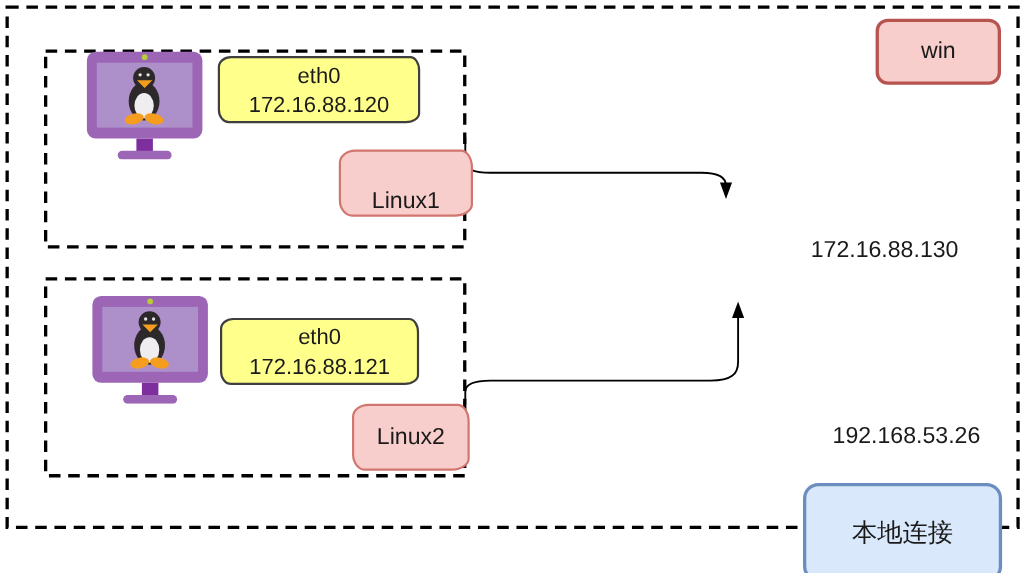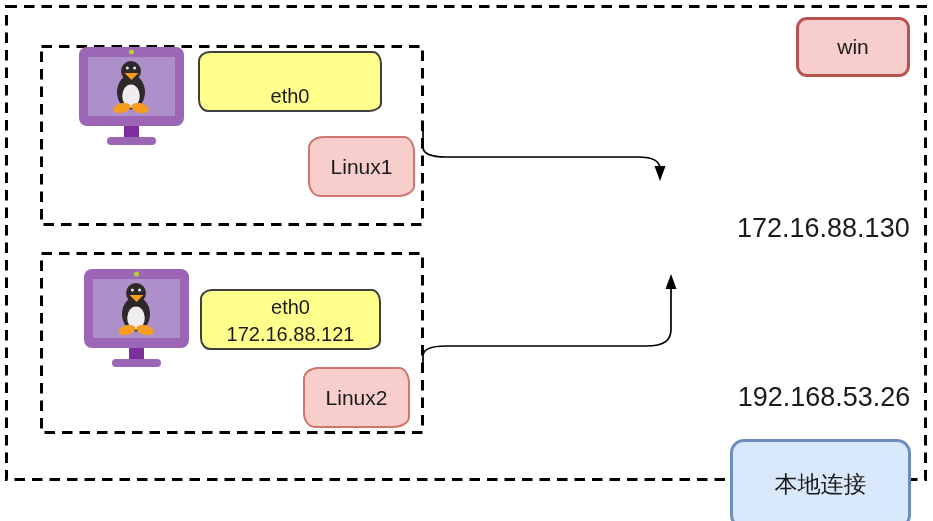--- a/index.html
+++ b/index.html
@@ -13,35 +13,35 @@
   .head{fill:var(--line,#000);stroke:none;}
   .node{position:absolute;display:flex;align-items:center;justify-content:center;
         box-sizing:border-box;text-align:center;}
   
   .win-box{left:796px;top:17px;width:114px;height:60px;
     background:var(--pink-fill);border:3px solid var(--pink-border-dark);
     border-radius:11px;font-size:21px;}
   
   .plabel{background:var(--pink-fill);border:2px solid var(--pink-border-light);
     border-radius:15px 11px 17px 12px / 12px 16px 11px 15px;font-size:21px;}
-  .p1{left:308px;top:136px;width:107px;height:61px;}
-  .p2{left:303px;top:367px;width:107px;height:61px;}
+  .p1{left:308px;top:136px;width:122px;height:61px;align-items:flex-end;}
+  .p2{left:320px;top:367px;width:107px;height:61px;}
   
   .note{background:var(--yellow-fill);border:2px solid var(--yellow-border);
     border-radius:12px 9px 13px 10px / 10px 13px 9px 12px;
     flex-direction:column;font-size:20px;line-height:27px;justify-content:flex-end;}
   .y1{left:198px;top:51px;width:184px;height:61px;}
   .y2{left:200px;top:289px;width:181px;height:61px;}
   
   .bluebox{background:var(--blue-fill);border:3px solid var(--blue-border);
     border-radius:14px;font-size:21px;}
   .vmnet{left:552px;top:182px;width:178px;height:90px;}
   .local{left:730px;top:428px;width:181px;height:90px;font-size:23px;margin-top:11px;}
   
-  .iptext{position:absolute;font-size:27px;white-space:nowrap;}
+  .iptext{position:absolute;font-size:21px;white-space:nowrap;}
   .vmnetip{left:737px;top:215px;line-height:26px;}
   .localip{left:736px;top:384px;width:176px;text-align:center;line-height:26px;}
   .monitor{position:absolute;width:110px;height:100px;}
   .m1{left:78px;top:45px;}
   .m2{left:83px;top:267px;}
   .monitor svg{width:100%;height:100%;display:block;}
 </style>
 </head>
 <body>
 
@@ -77,20 +77,21 @@
     <polygon class="head" points="665.5,289 676.5,289 671,274"></polygon>
   </svg>
 
   <div class="monitor m1">
     <svg viewBox="0 0 110 100">
         <use href="#monitor-icon"></use>
       </svg>
   </div>
   <div class="node note y1">
     <span>eth0</span>
+    <span>172.16.88.120</span>
   </div>
   <div class="node plabel p1">
     <span>Linux1</span>
   </div>
 
   <div class="monitor m2">
     <svg viewBox="0 0 110 100">
         <use href="#monitor-icon"></use>
       </svg>
   </div>

